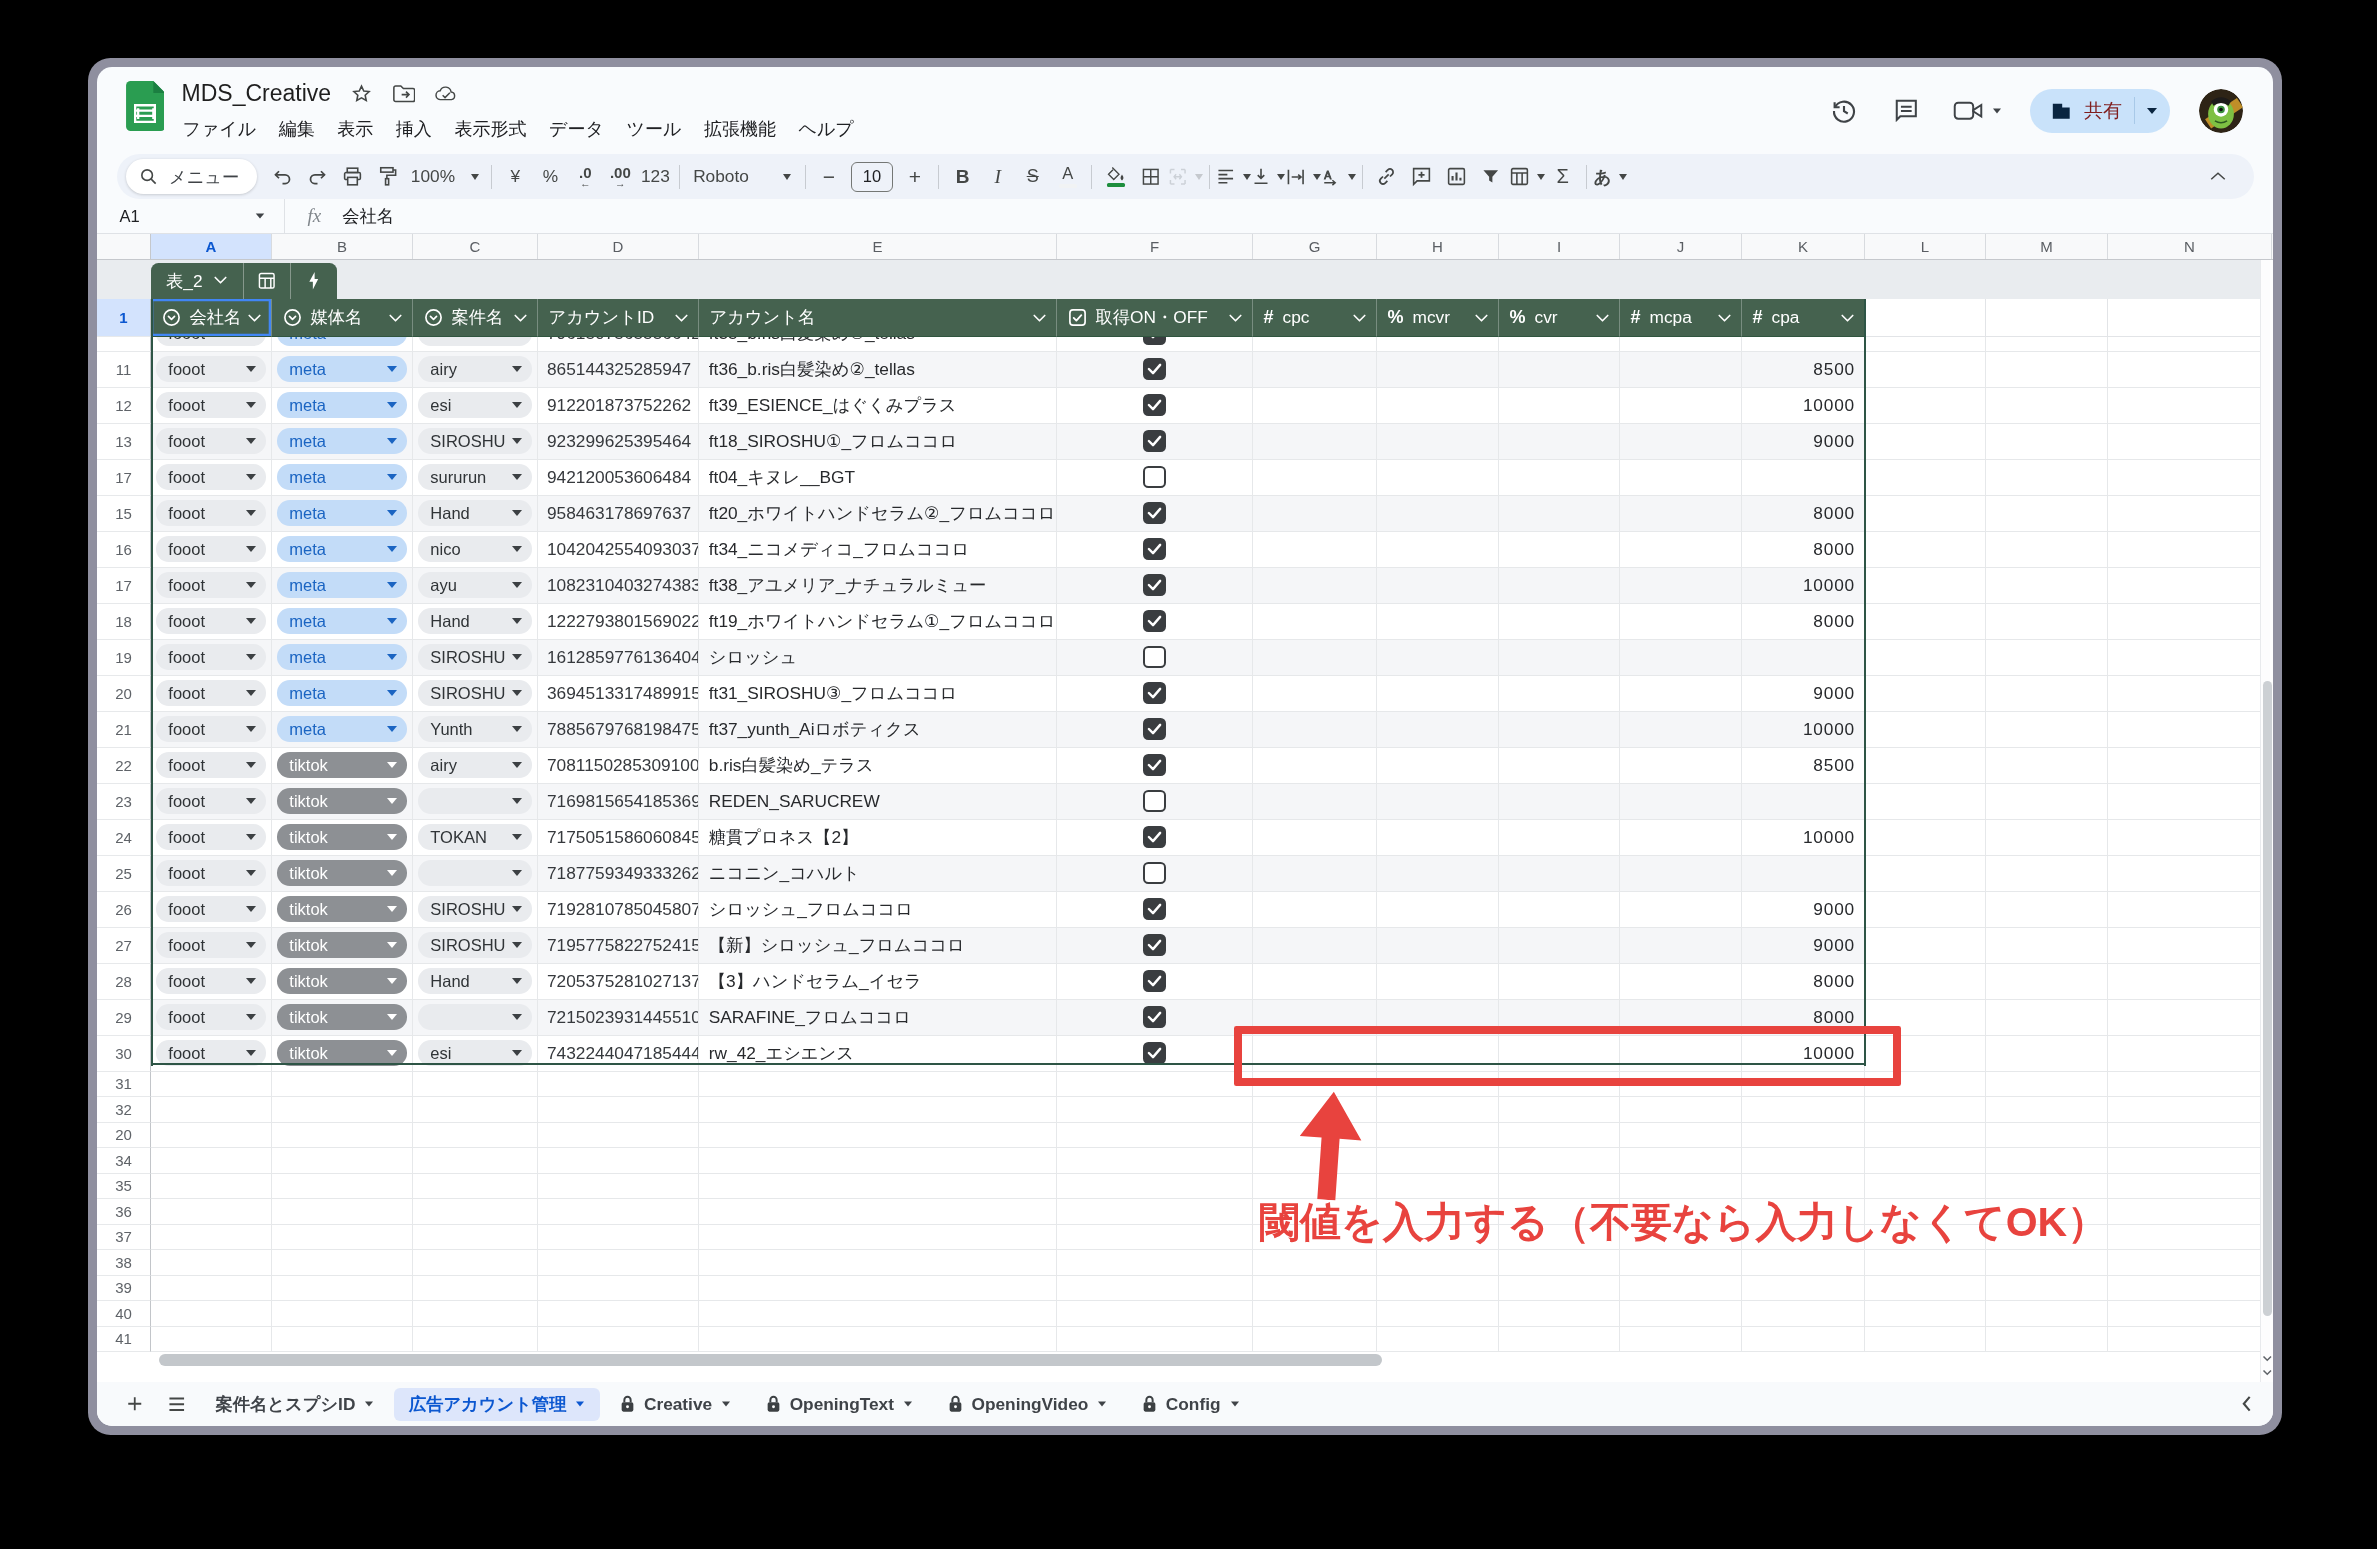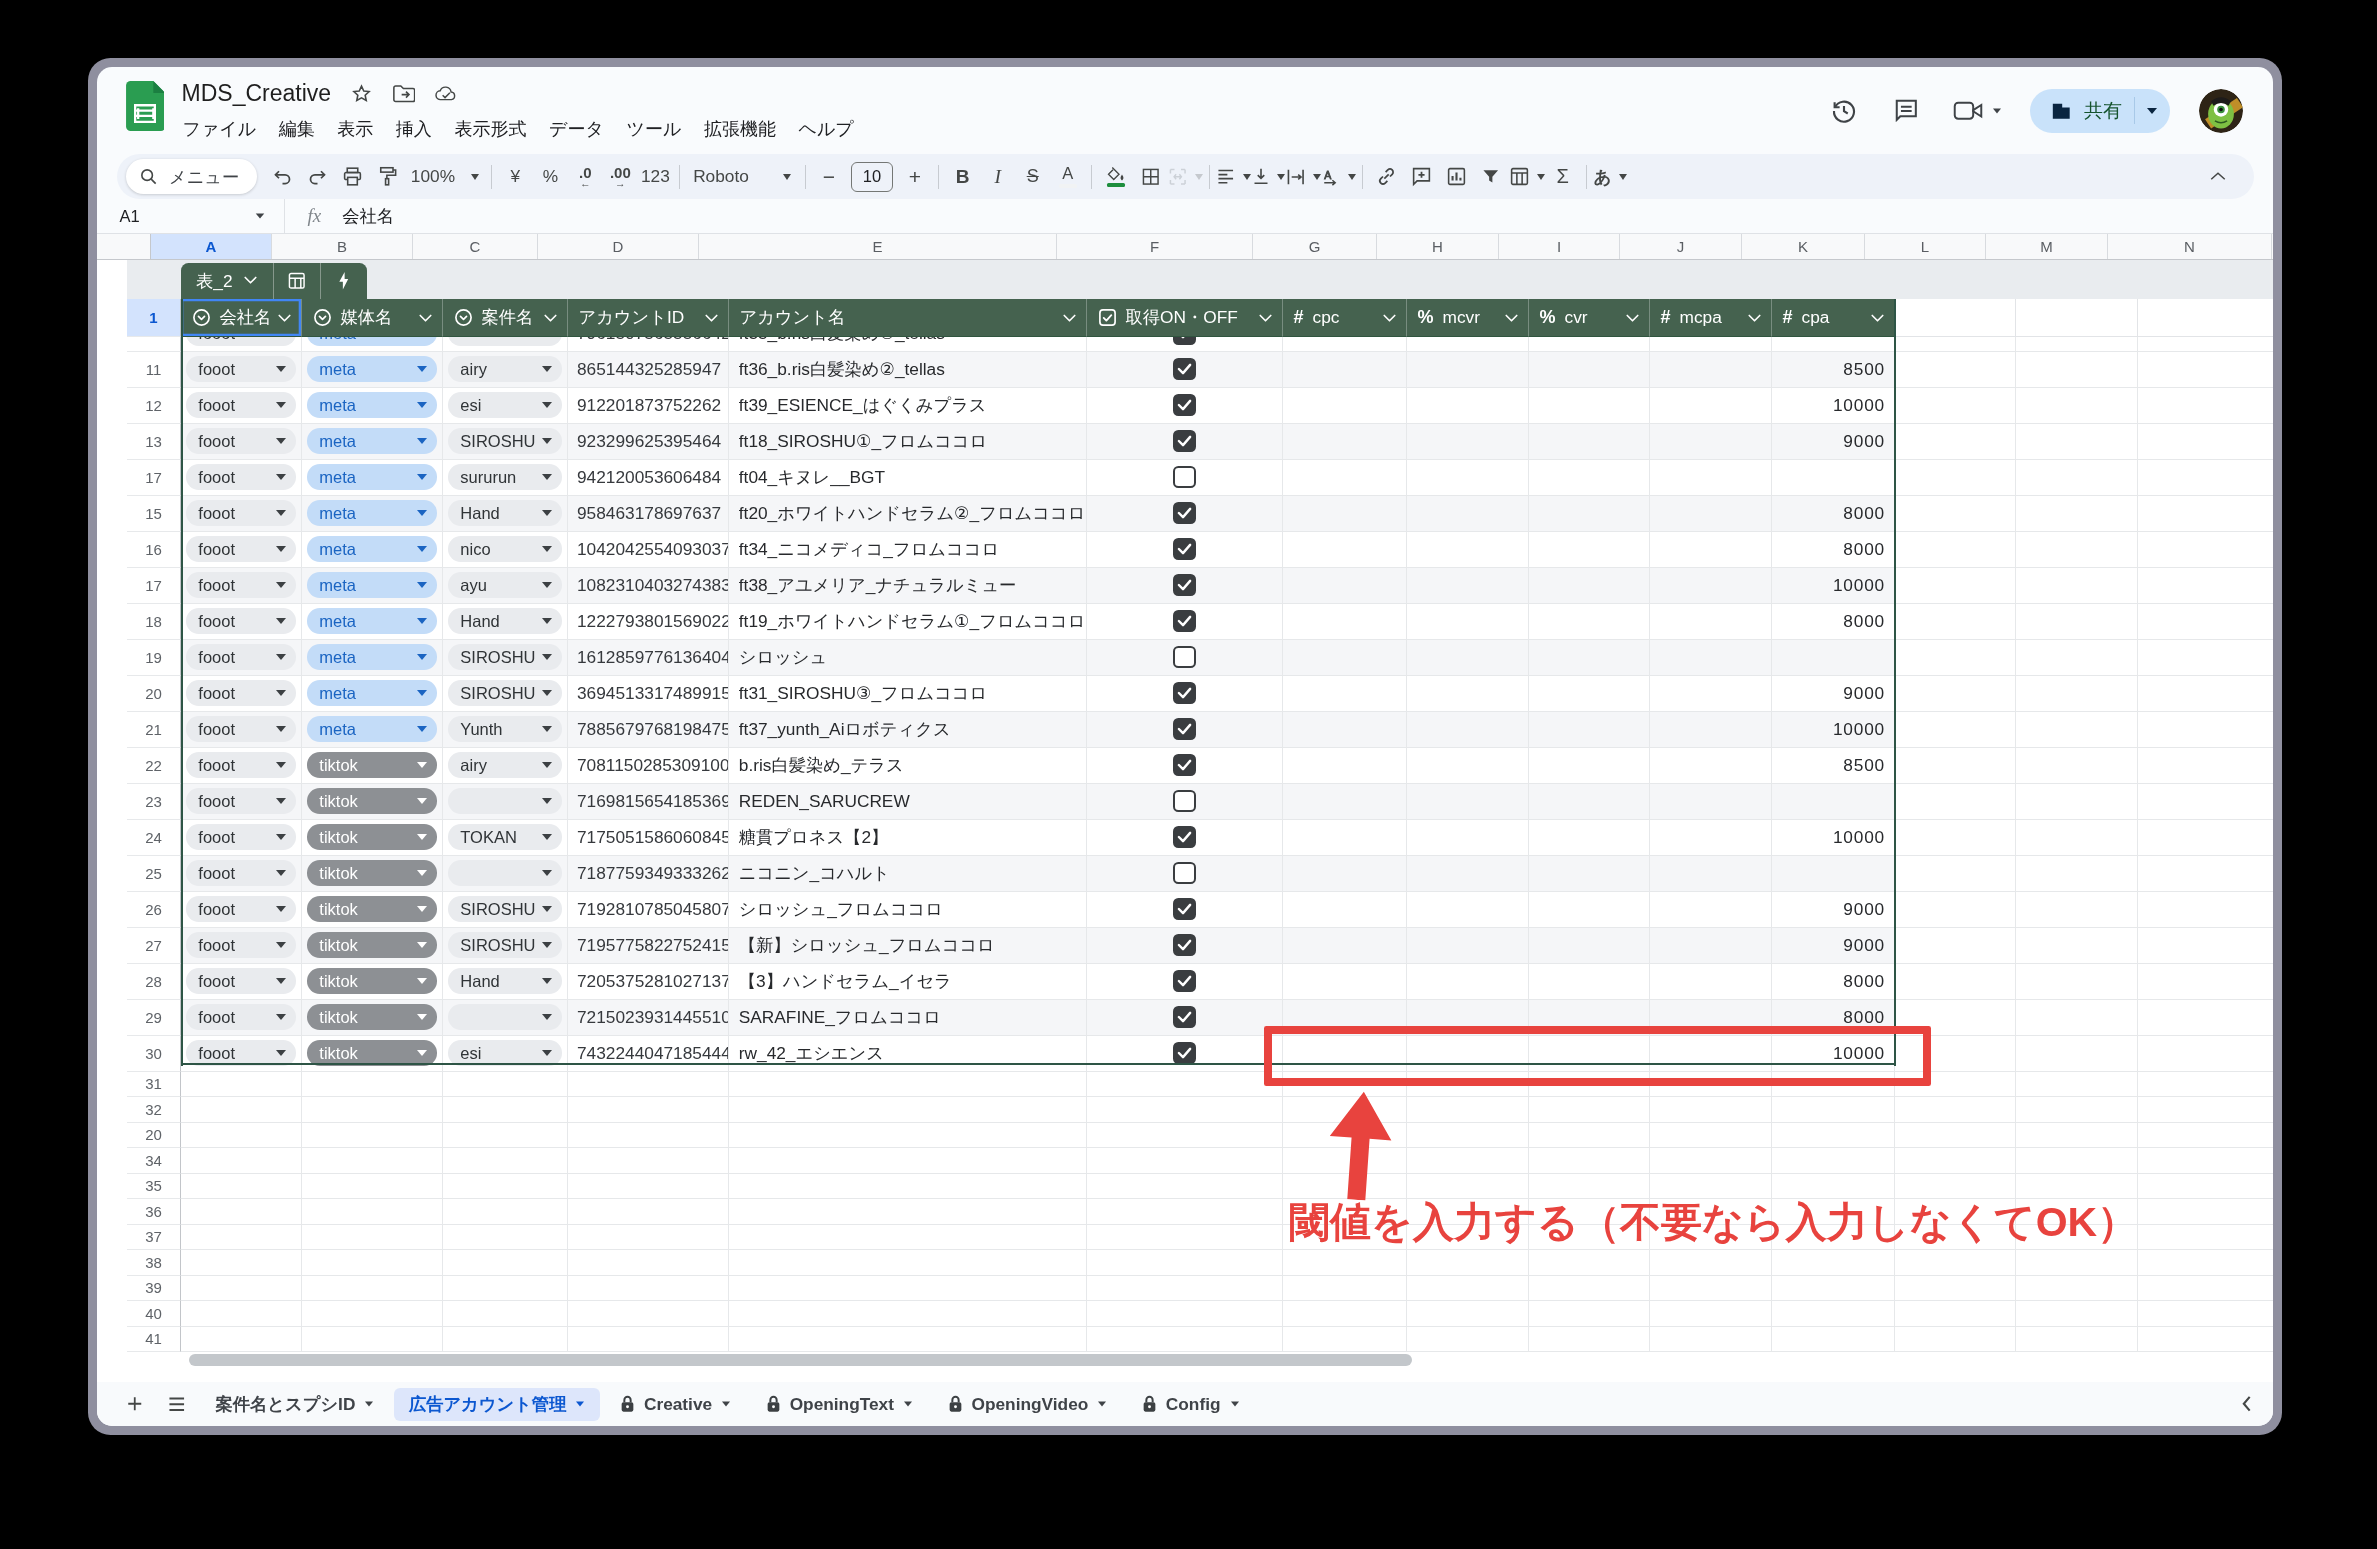--- a/index.html
+++ b/index.html
@@ -18,21 +18,21 @@
   .title-row{display:flex;align-items:center;gap:19.5px;height:35px;}
   .doc-title{font-size:23px;color:#1f1f1f;}
   .t-ico{width:22.5px;height:22.5px;color:#444746;display:flex;align-items:center;justify-content:center;}
   .menu-row{display:flex;margin-top:1.5px;margin-left:-10.5px;}
   .menu-item{font-size:18px;color:#202124;padding:3.8px 11.3px;border-radius:6px;white-space:nowrap;}
   .tb-right{margin-left:auto;display:flex;align-items:center;gap:28.6px;}
   .r-ico{width:33px;height:33px;color:#3f4347;display:flex;align-items:center;justify-content:center;}
   .cam-group{display:flex;align-items:center;gap:7.5px;}
   .share{height:44px;border-radius:22px;background:#c9e2fa;display:flex;align-items:center;
     padding:0 13.5px 0 19.5px;gap:12px;}
-  .share-label{font-size:19px;color:#14532d;font-weight:500;}
+  .share-label{font-size:19px;color:#7f1d1d;font-weight:500;}
   .share-div{width:0.8px;height:27px;background:#a8c9e8;}
   .caret{width:0;height:0;border-left:5.3px solid transparent;border-right:5.3px solid transparent;
     border-top:6.8px solid #3f4347;}
   .avatar{width:44px;height:44px;border-radius:50%;overflow:hidden;flex:none;}
 
   
   .toolbar{margin:0 19.5px;height:45px;background:#eef2f9;border-radius:22.5px;display:flex;
     align-items:center;padding:0 7.5px 0 9px;flex:none;}
   .ti{min-width:35px;height:33px;display:flex;align-items:center;justify-content:center;
     color:#444746;font-size:17.3px;border-radius:6px;gap:4.5px;white-space:nowrap;}
@@ -65,21 +65,21 @@
 
   
   .colstrip{height:25.5px;display:flex;background:#f8f9fa;border-bottom:0.8px solid #c5c8cc;flex:none;}
   .corner{width:54px;height:100%;border-right:0.8px solid #c5c8cc;flex:none;}
   .colcell{height:100%;border-right:0.8px solid #d8dbdf;display:flex;align-items:center;
     justify-content:center;font-size:15px;color:#5a5e63;flex:none;}
   .colcell.sel{background:#d3e3fd;color:#0b57d0;font-weight:700;}
 
   
   .gridwrap{flex:1;position:relative;background:#fff;display:flex;overflow:hidden;}
-  #grid{position:relative;width:2163px;height:100%;overflow:hidden;flex:none;margin-left:30px;}
+  #grid{position:relative;width:2163px;height:100%;overflow:hidden;flex:none;}
   .band{height:39px;background:#e9ecef;position:relative;}
   .tablechip{position:absolute;left:54px;bottom:0;height:36px;display:flex;}
   .tc-main{background:#45624f;color:#fff;font-size:17.3px;display:flex;align-items:center;gap:10.5px;
     padding:0 15px;border-radius:7.5px 0 0 0;}
   .tc-seg{width:47px;background:#45624f;border-left:0.8px solid rgba(255,255,255,.35);
     display:flex;align-items:center;justify-content:center;}
   .tc-seg.last{border-radius:0 7.5px 0 0;}
   .row{display:flex;}
   .gut{width:54px;border-right:0.8px solid #c2c5c9;border-bottom:0.8px solid #e7e9eb;display:flex;
     align-items:center;justify-content:center;font-size:15px;color:#5f6368;background:#fff;flex:none;}

